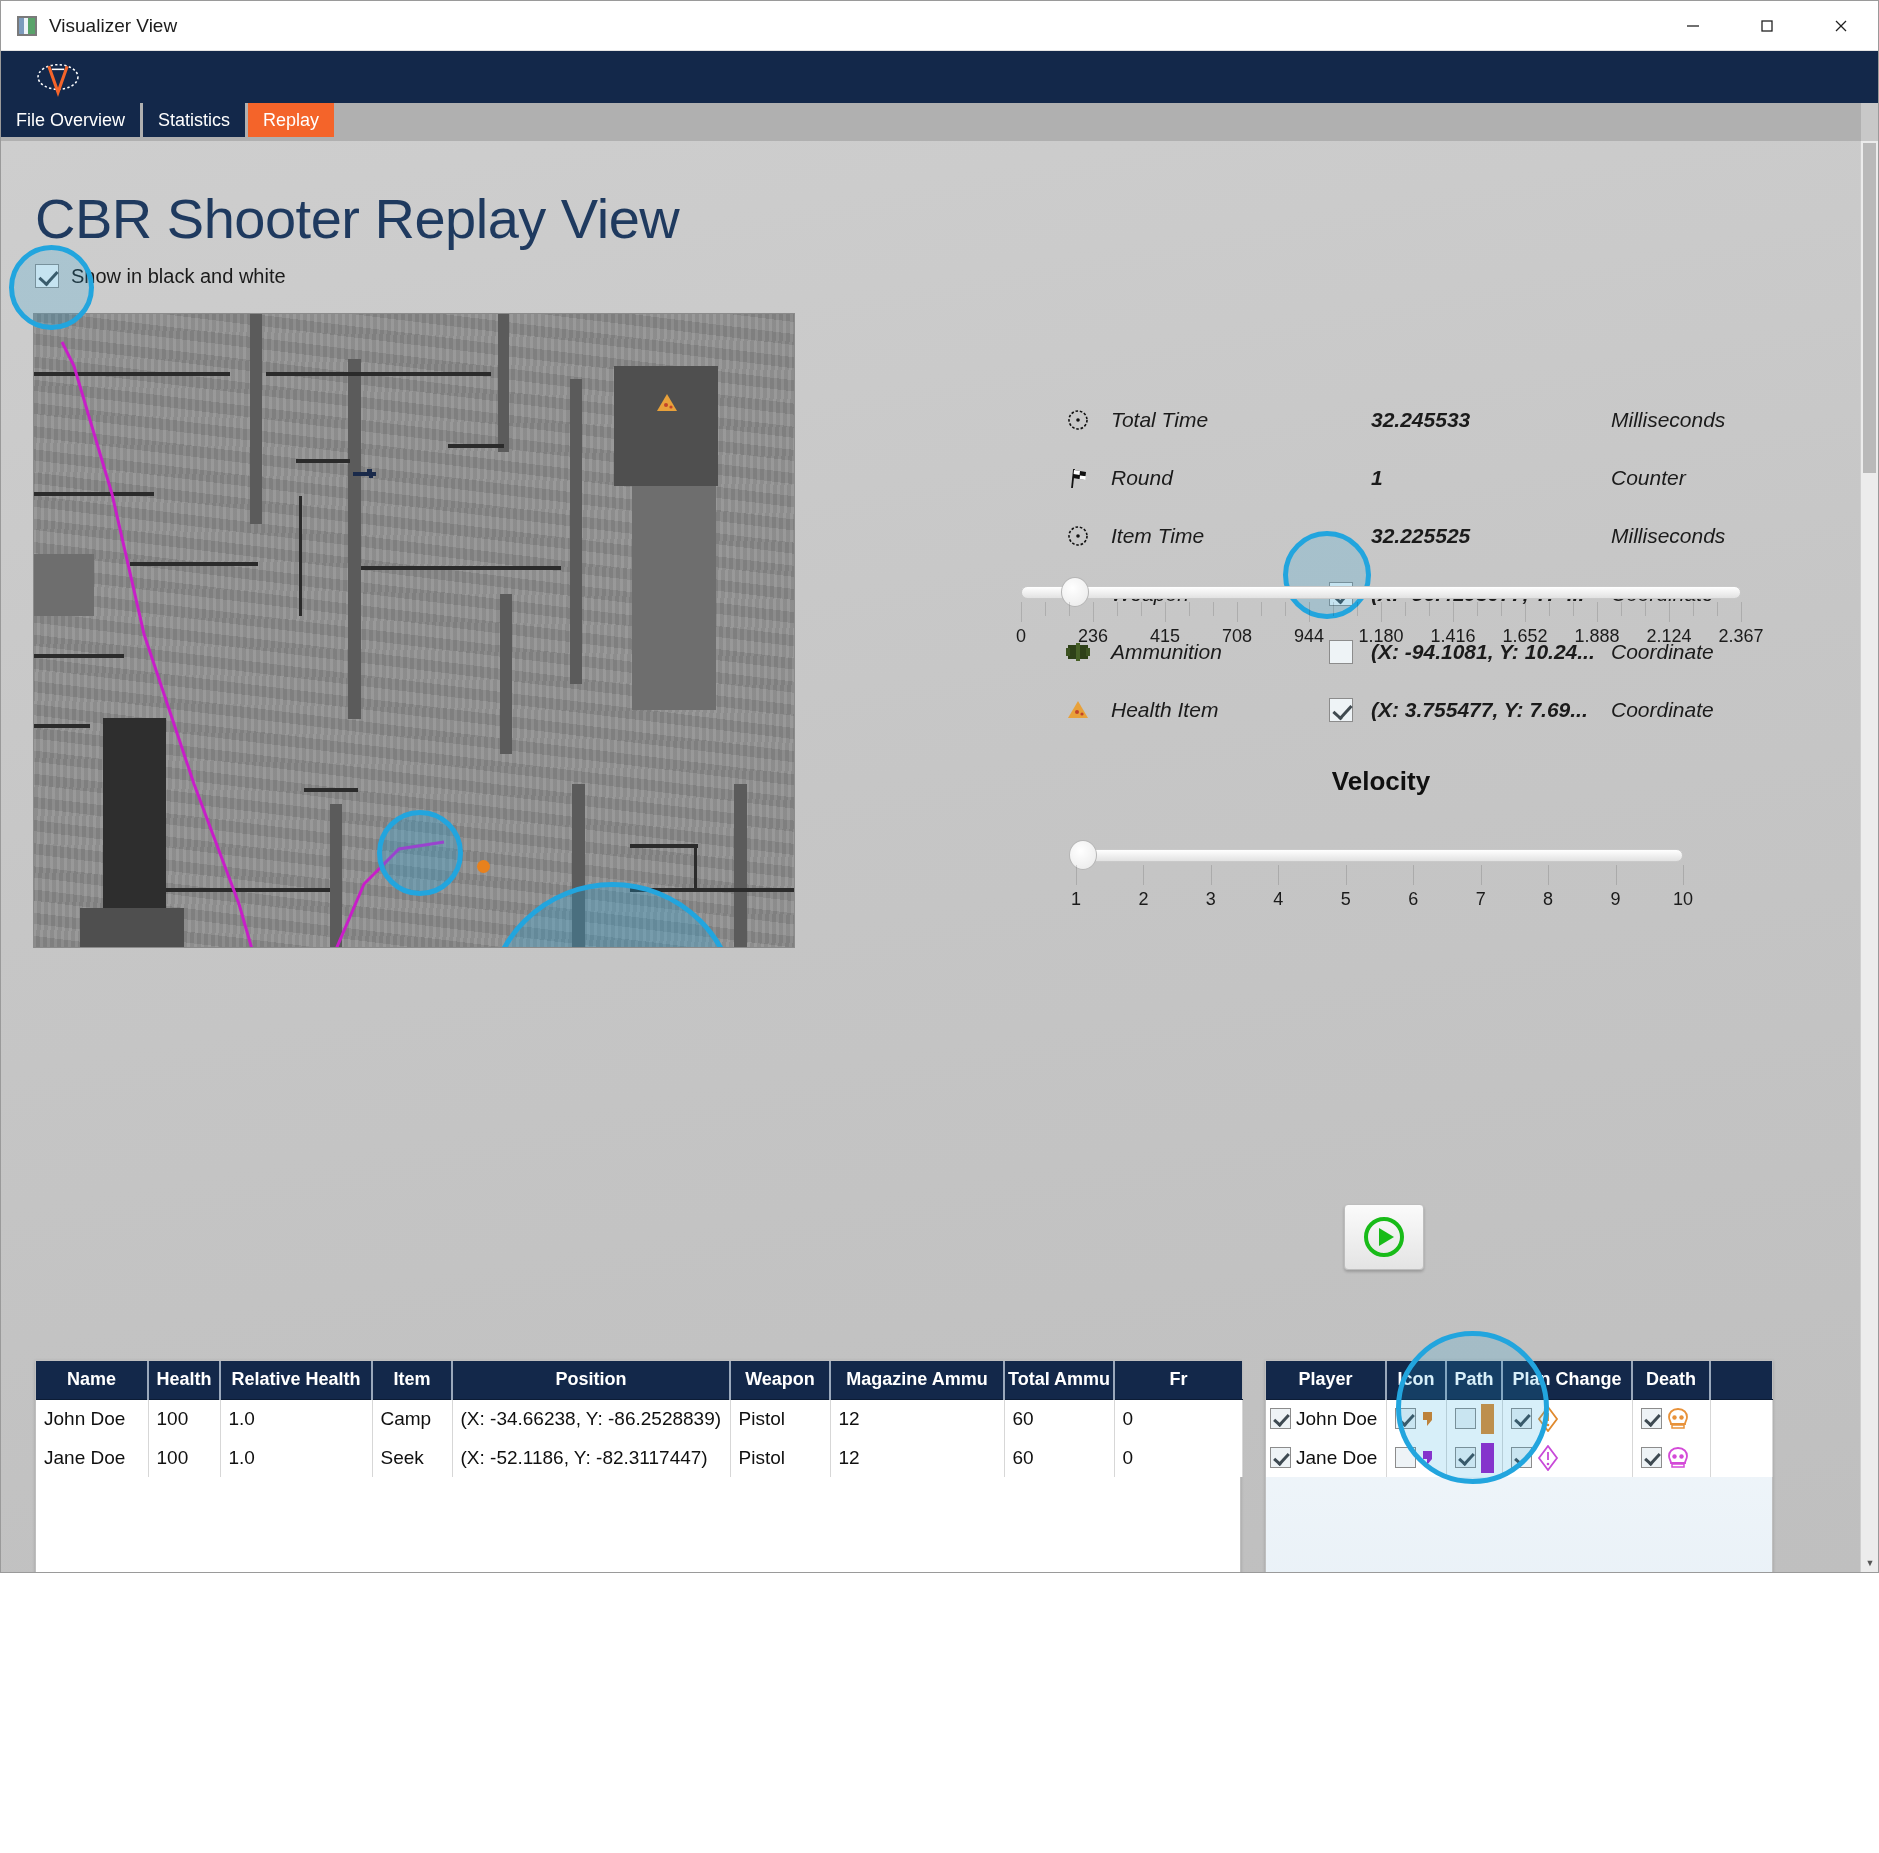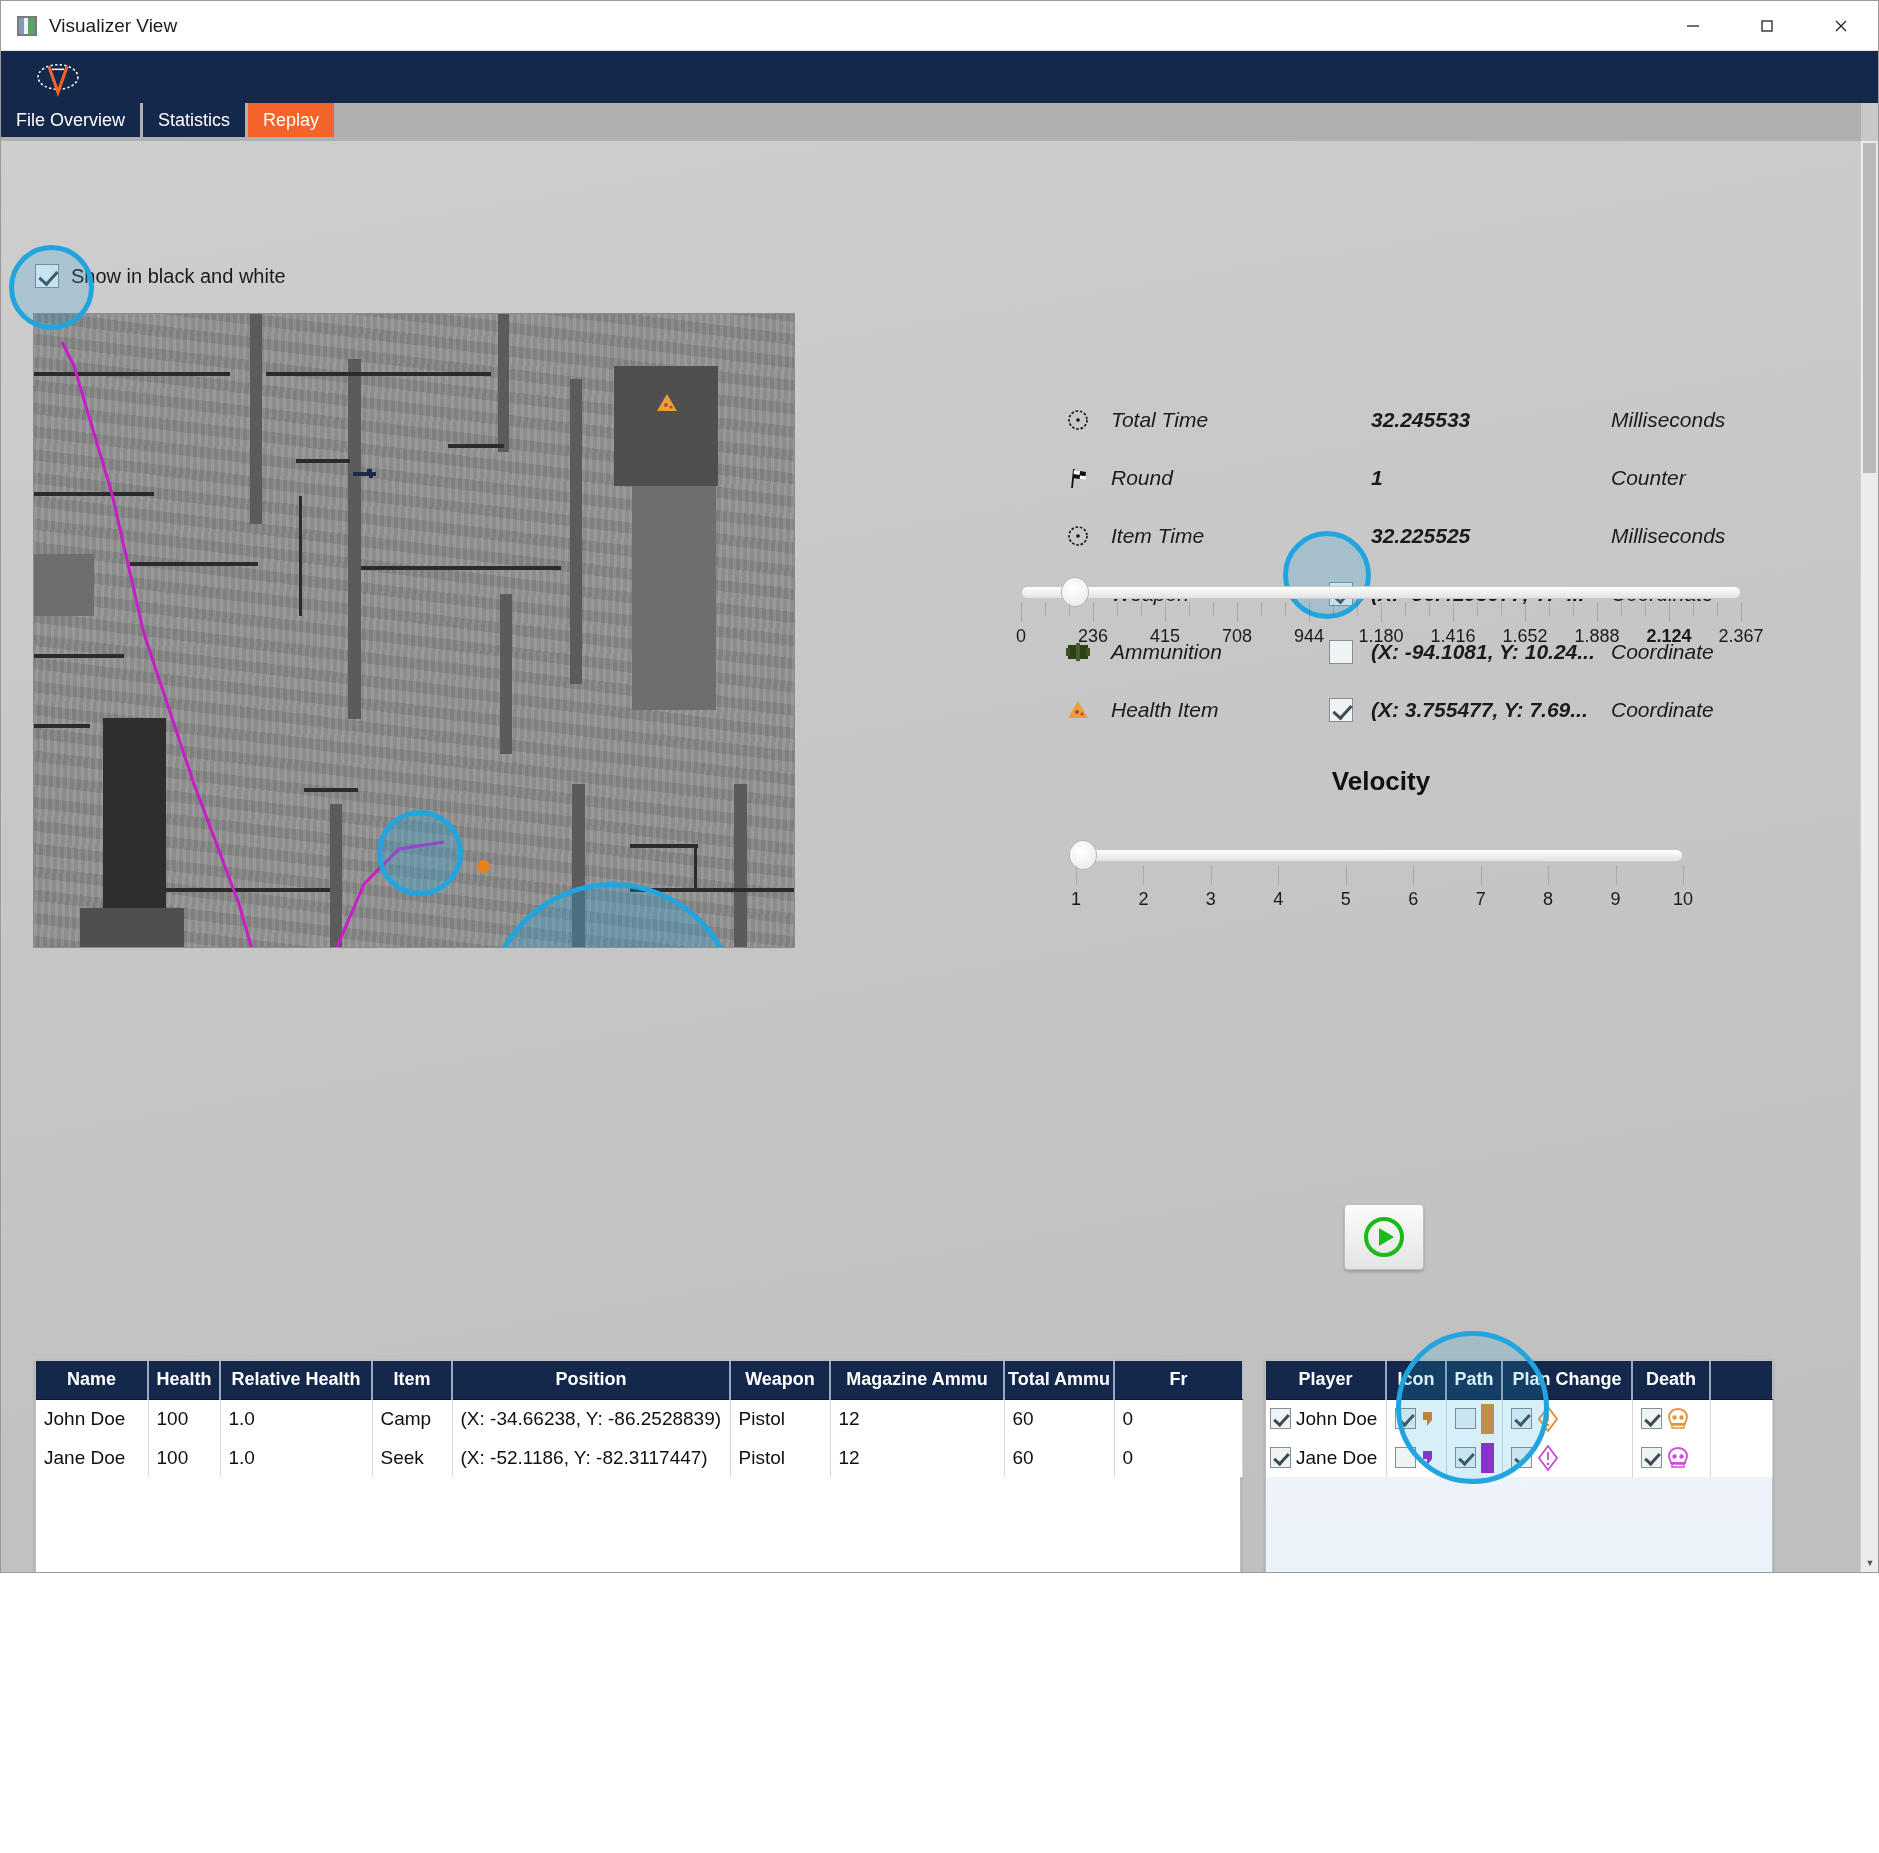--- a/index.html
+++ b/index.html
@@ -269,20 +269,21 @@
   </div>
 
   <div class="tabstrip">
     <div class="tab">File Overview</div>
     <div class="tab">Statistics</div>
     <div class="tab active">Replay</div>
   </div>
 
   <div class="body">
 
+    <div class="page-title">CBR Shooter Replay View</div>
 
     <div class="bw-row">
       <span class="cb checked"></span>
       <span class="bw-label">Show in black and white</span>
     </div>
 
     <div class="map">
 
       <div class="wall" style="left:216px; top:0px; width:12px; height:210px;"></div>
       <div class="wall" style="left:314px; top:45px; width:13px; height:360px;"></div>
@@ -472,21 +473,21 @@
         <div class="ticklabels" id="sf-ticklabels">
             <div class="ticklabel" style="left: 0%;">0</div>
             <div class="ticklabel" style="left: 10%;">236</div>
             <div class="ticklabel" style="left: 20%;">415</div>
             <div class="ticklabel" style="left: 30%;">708</div>
             <div class="ticklabel" style="left: 40%;">944</div>
             <div class="ticklabel" style="left: 50%;">1.180</div>
             <div class="ticklabel" style="left: 60%;">1.416</div>
             <div class="ticklabel" style="left: 70%;">1.652</div>
             <div class="ticklabel" style="left: 80%;">1.888</div>
-            <div class="ticklabel" style="left: 90%; font-weight: bold;">2.124</div>
+            <div class="ticklabel" style="left: 90%;">2.124</div>
             <div class="ticklabel" style="left: 100%;">2.367</div>
           </div>
       </div>
     </div>
 
     <div class="slider-section" style="top:625px;">
       <div class="slider-title">Velocity</div>
       <div class="slider-wrap">
         <div class="slider-track" style="left:55px; right:58px;"></div>
         <div class="slider-thumb" style="left:48px;"></div>

